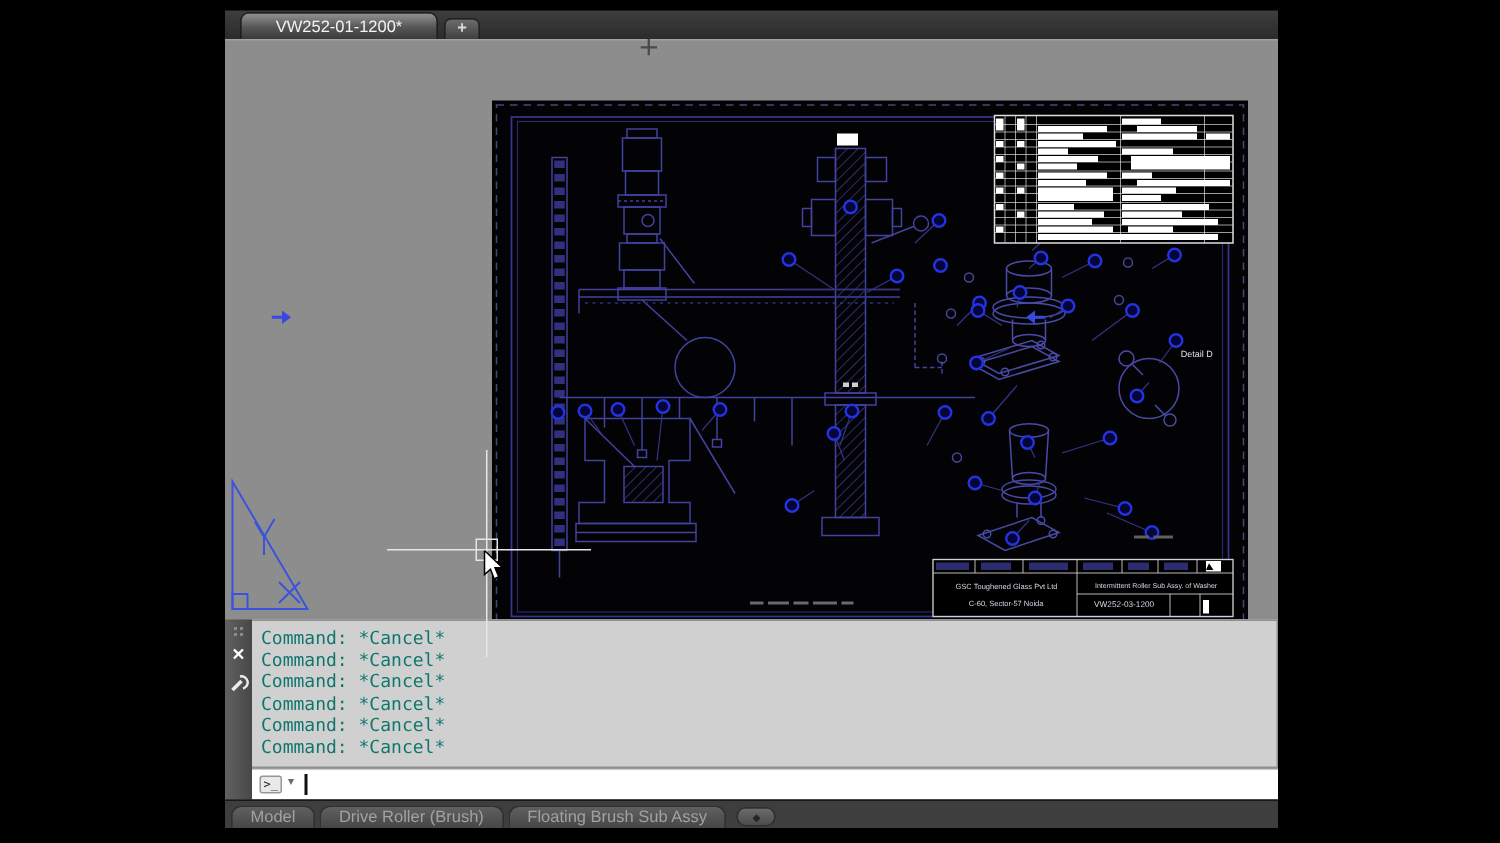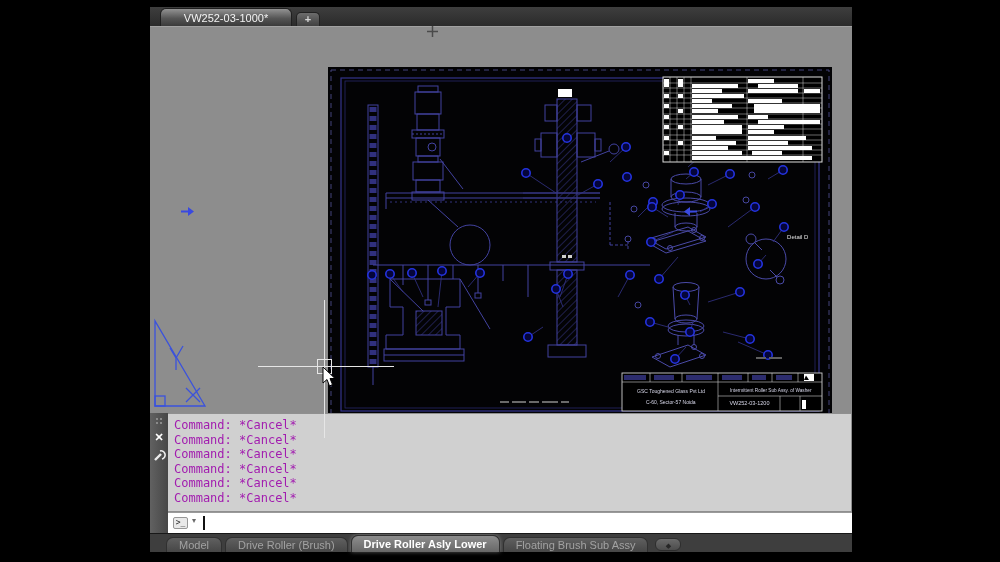--- a/index.html
+++ b/index.html
@@ -59,55 +59,55 @@
              background:
               radial-gradient(circle at 2px 2px,#8a8a8a 1px,transparent 1.2px),
               radial-gradient(circle at 6px 2px,#8a8a8a 1px,transparent 1.2px),
               radial-gradient(circle at 2px 6px,#8a8a8a 1px,transparent 1.2px),
               radial-gradient(circle at 6px 6px,#8a8a8a 1px,transparent 1.2px);}
   #cmd-close{position:absolute;left:0;top:16px;width:18px;height:16px;color:#fff;
              font-size:11px;font-weight:bold;text-align:center;line-height:16px;}
   #cmd-wrench{position:absolute;left:3px;top:36px;}
   #cmd-history{position:absolute;left:18px;top:0;width:684px;height:99px;background:#d0d0d0;
                border:1px solid #8f8f8f;border-left:none;box-sizing:border-box;
-               font-family:"DejaVu Sans Mono",monospace;font-size:12px;color:#a21caf;
+               font-family:"DejaVu Sans Mono",monospace;font-size:12px;color:#0f766e;
                padding:4px 0 16px 6px;}
   .cmd-line{height:14.6px;white-space:pre;}
   #cmd-input{position:absolute;left:18px;top:99px;width:684px;height:21px;background:#fff;
              border-top:1px solid #9a9a9a;box-sizing:border-box;}
   #prompt-badge{position:absolute;left:5px;top:4px;width:15px;height:12px;background:#e9e9e9;
                 border:1px solid #979797;border-radius:2px;box-sizing:border-box;
                 font-family:"DejaVu Sans Mono",monospace;font-size:8px;color:#2d2d2d;
                 text-align:center;line-height:10px;}
   #prompt-caret{position:absolute;left:24px;top:3px;font-size:8px;color:#6a6a6a;}
   #input-cursor{position:absolute;left:35px;top:3px;width:1.5px;height:14px;background:#111;}
   #cmd-input-text{position:absolute;left:40px;top:3px;font-family:"DejaVu Sans Mono",monospace;
                   font-size:12px;color:#111;}
 
   
   #layoutbar{position:absolute;left:150px;top:533px;width:702px;height:19px;
              background:#3e3e3e;border-top:1px solid #181818;box-sizing:border-box;
-             display:flex;align-items:flex-end;padding-left:16px;}
+             display:flex;align-items:flex-end;padding-left:4px;}
   .ltab{height:15px;margin-right:3px;padding:0 12px;border-radius:7px 7px 0 0;
         background:linear-gradient(#606060,#464646);color:#a2a2a2;font-size:11px;
         line-height:15px;border:1px solid #303030;border-bottom:none;box-sizing:border-box;
         white-space:nowrap;}
   .ltab.active{background:linear-gradient(#8d8d8d,#676767);color:#fff;font-weight:bold;
                height:17px;line-height:17px;box-shadow:0 0 4px rgba(255,255,255,.35);}
   #layout-overflow{height:13px;width:26px;margin-left:4px;margin-bottom:1px;
                    border-radius:6px 6px 6px 6px;background:linear-gradient(#6a6a6a,#4c4c4c);
                    color:#262626;font-size:7px;text-align:center;line-height:13px;
                    border:1px solid #2e2e2e;box-sizing:border-box;}
 </style>
 </head>
 <body>
 <div id="stage">
 
   <div id="tabbar">
-    <div id="file-tab">VW252-03-1000*</div>
+    <div id="file-tab">VW252-01-1200*</div>
     <div id="new-tab"><span>+</span></div>
   </div>
 
   <div id="canvas">
     <div id="paper">
       <svg width="504" height="355" viewBox="0 0 504 355">
         <defs>
           <pattern id="hatch" width="5" height="5" patternTransform="rotate(45)" patternUnits="userSpaceOnUse">
             <line x1="0" y1="0" x2="0" y2="5" stroke="#3a3a90" stroke-width="1"></line>
           </pattern>
@@ -467,20 +467,19 @@
       <div id="prompt-badge">&gt;_</div>
       <div id="prompt-caret">▾</div>
       <div id="input-cursor"></div>
       <div id="cmd-input-text"></div>
     </div>
   </div>
 
   <div id="layoutbar">
     <div class="ltab">Model</div>
     <div class="ltab">Drive Roller (Brush)</div>
-    <div class="ltab active">Drive Roller Asly Lower</div>
     <div class="ltab">Floating Brush Sub Assy</div>
     <div id="layout-overflow">
       <span>◆</span>
     </div>
   </div>
 
 </div>
 
 </body></html>

